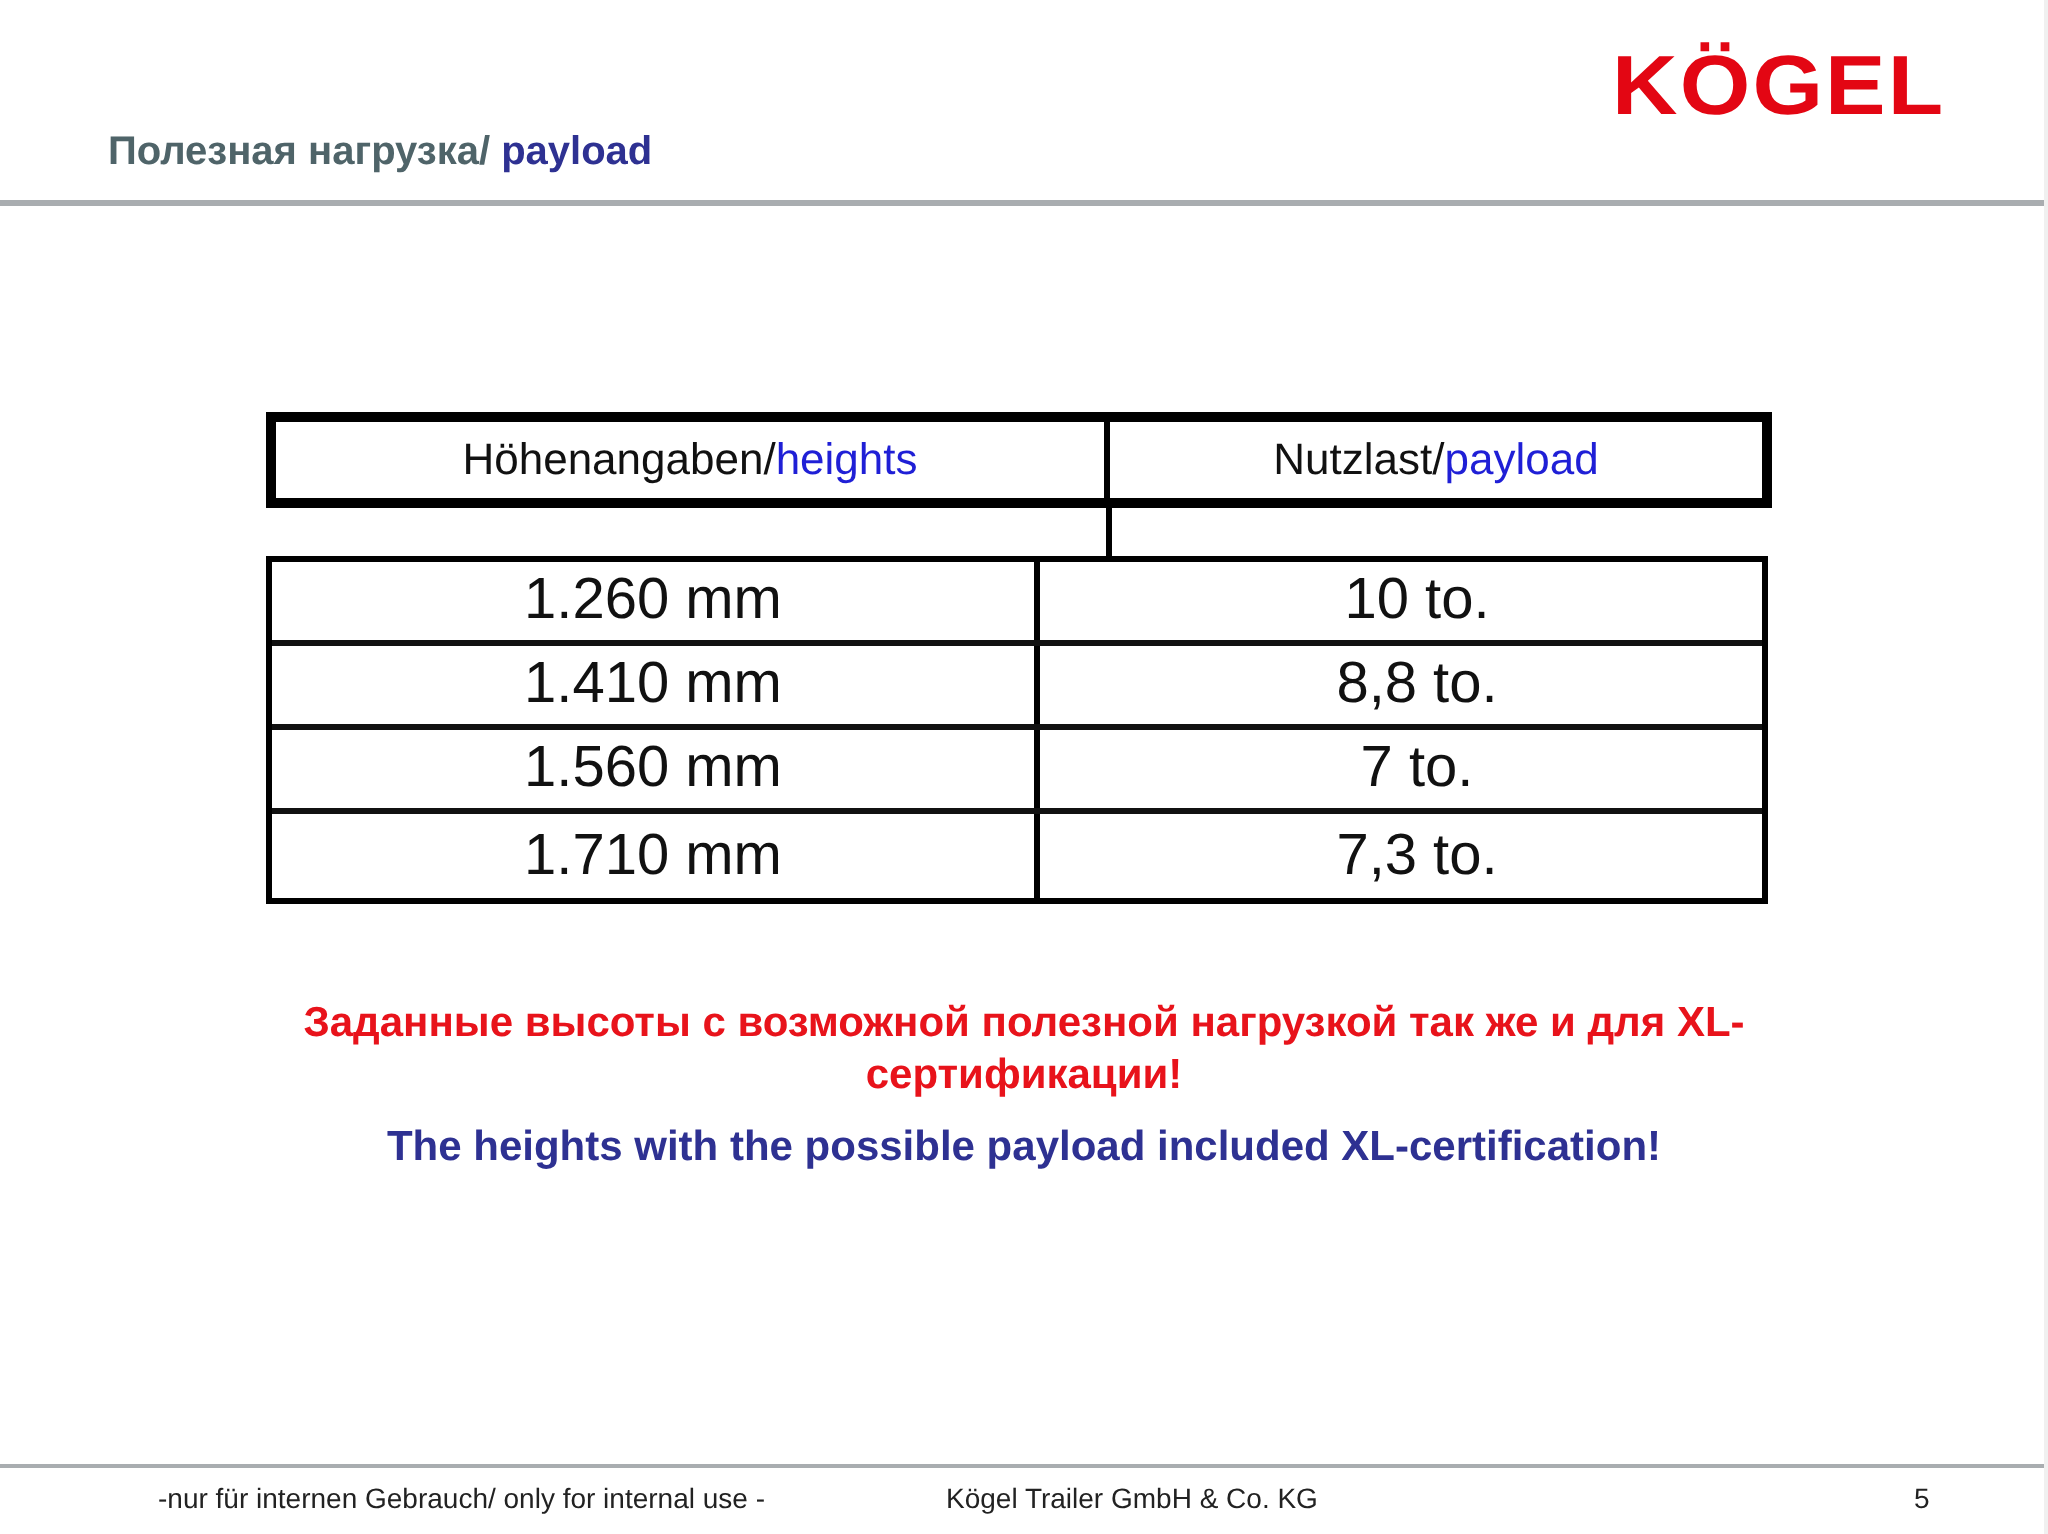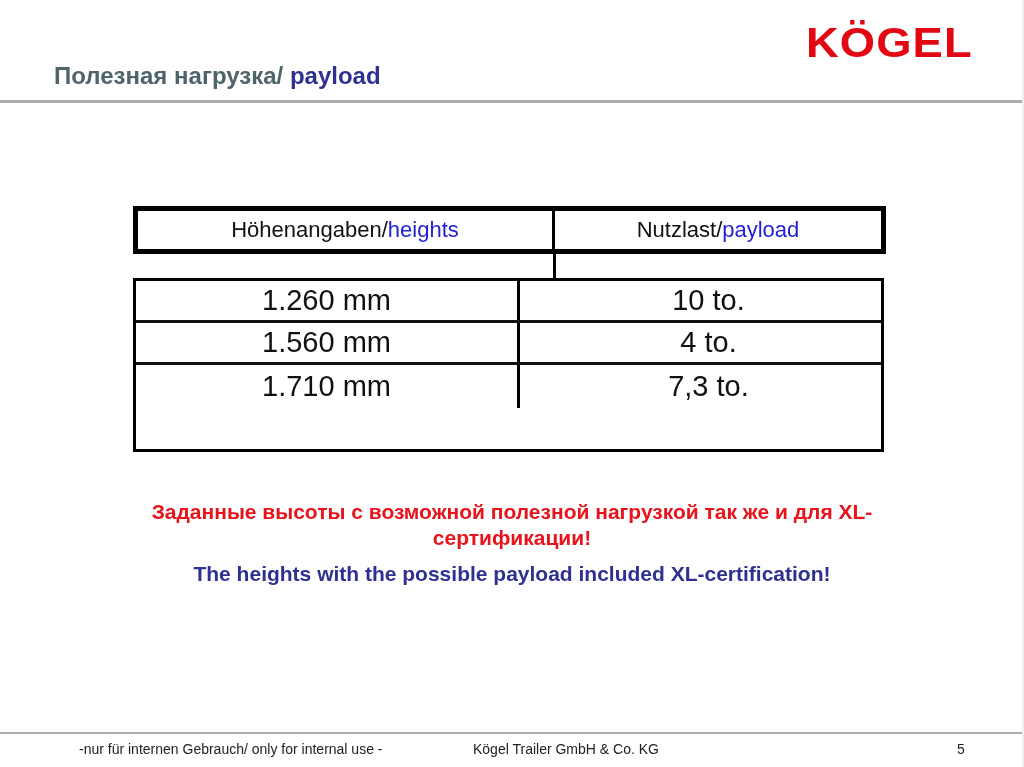--- a/index.html
+++ b/index.html
@@ -12,21 +12,21 @@
     .right-edge { position: absolute; right: 0; top: 0; width: 2px; height: 767px; background: #f0f0f0; }
 
     .logo {
       position: absolute; left: 806px; top: 22px;
       font-family: "Liberation Sans", sans-serif; font-weight: 700;
       font-size: 42px; letter-spacing: 1px; line-height: 42px;
       color: #e30613; transform: scaleX(1.08); transform-origin: left top;
     }
     .title {
       position: absolute; left: 54px; top: 58px;
-      font-size: 24px; font-weight: 700; line-height: 36px; white-space: nowrap;
+      font-size: 20px; font-weight: 700; line-height: 36px; white-space: nowrap;
     }
     .title .ru { color: #4f6469; }
     .title .en { color: #2e3192; }
     .rule-top { position: absolute; left: 0; top: 100px; width: 1022px; height: 3px; background: #a9adb0; }
 
     
     .tbl-header {
       position: absolute; left: 133px; top: 206px; width: 753px; height: 48px;
       box-sizing: border-box; border: 5px solid #000; display: flex;
     }
@@ -90,22 +90,26 @@
     </div>
   </div>
   <div class="gap-divider"></div>
 
   <div class="tbl-body">
     <div class="row">
       <div class="cell c1">1.260 mm</div>
       <div class="cell c2">10 to.</div>
     </div>
     <div class="row">
+      <div class="cell c1">1.410 mm</div>
+      <div class="cell c2">8,8 to.</div>
+    </div>
+    <div class="row">
       <div class="cell c1">1.560 mm</div>
-      <div class="cell c2">4 to.</div>
+      <div class="cell c2">7 to.</div>
     </div>
     <div class="row">
       <div class="cell c1">1.710 mm</div>
       <div class="cell c2">7,3 to.</div>
     </div>
   </div>
 
   <div class="note note-ru">
     <div>Заданные высоты с возможной полезной нагрузкой так же и для XL-</div>
     <div>сертификации!</div>

